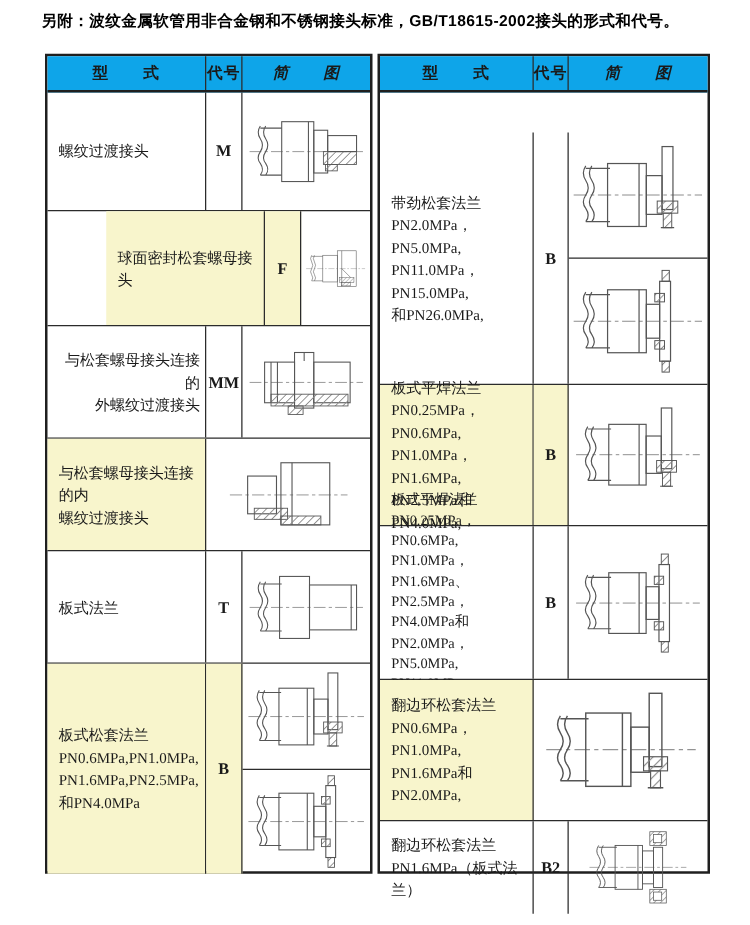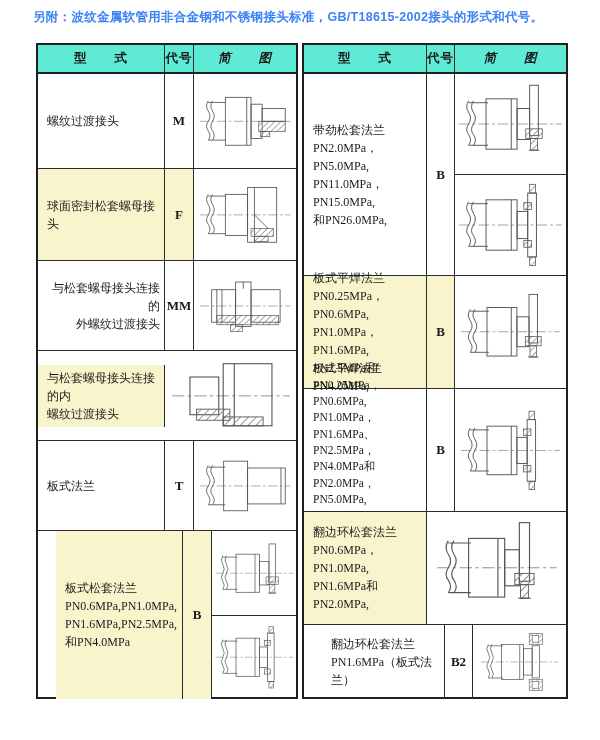--- a/index.html
+++ b/index.html
@@ -3,35 +3,35 @@
 <meta charset="utf-8">
 <style>
   html,body{margin:0;padding:0;}
   body{
     width:600px;height:740px;background:#ffffff;position:relative;overflow:hidden;
     font-family:"Liberation Serif","DejaVu Serif",serif;color:#1a1a1a;
   }
   .title{
     position:absolute;left:33px;top:9px;width:545px;
     font-family:"Liberation Sans","DejaVu Sans",sans-serif;
-    font-weight:bold;font-size:12.5px;letter-spacing:0.3px;color:#3b82f6;
+    font-weight:bold;font-size:12.5px;letter-spacing:0.3px;color:#000000;
   }
   .tbl{
     position:absolute;top:43px;border:2px solid #1f1f1f;background:#fff;
     display:flex;flex-direction:column;box-sizing:content-box;
   }
   .tbl-left{left:36px;width:258px;height:652px;}
   .tbl-right{left:302px;width:262px;height:652px;}
-  .thead{display:flex;height:27px;flex:none;border-bottom:2px solid #1f1f1f;background:#5eead4;}
+  .thead{display:flex;height:27px;flex:none;border-bottom:2px solid #1f1f1f;background:#0ea5e9;}
   .th{
     display:flex;align-items:center;justify-content:center;
     font-weight:bold;font-size:12.5px;letter-spacing:1px;box-sizing:border-box;
   }
   .trow{display:flex;flex:none;border-bottom:1px solid #2b2b2b;box-sizing:border-box;}
-  .trow:last-child{border-bottom:none;margin-left:18px;}
+  .trow:last-child{border-bottom:none;}
   .td{box-sizing:border-box;}
   .cell-r{border-right:1px solid #2b2b2b;}
   
   .tbl-left  .col-type{width:127px;flex:none;}
   .tbl-left  .col-code{width:29px;flex:none;}
   .tbl-right .col-type{width:123px;flex:none;}
   .tbl-right .col-code{width:28px;flex:none;}
   .col-diag{flex:1;min-width:0;font-style:italic;}
   .type{
     display:flex;align-items:center;
@@ -43,23 +43,23 @@
     display:flex;align-items:center;justify-content:center;
     font-size:13px;font-weight:bold;font-family:"Liberation Serif","DejaVu Serif",serif;
   }
   .yellow{background:#f8f5cc;}
   .diag-cell{display:flex;align-items:center;justify-content:center;padding:2px;}
   .diag-stack{display:flex;flex-direction:column;padding:0;}
   .diag-sub{flex:1;display:flex;align-items:center;justify-content:center;min-height:0;}
   .diag-sub.split{border-bottom:1px solid #2b2b2b;}
   svg.fit{width:96%;height:94%;max-height:120px;}
   
-  .lh0{height:95px;} .lh1{height:92px;} .lh2{height:90px;text-align:right;} .lh3{height:90px;align-items:center;}
+  .lh0{height:95px;} .lh1{height:92px;padding-left:47px;} .lh2{height:90px;text-align:right;} .lh3{height:90px;}
   .lh4{height:90px;} .lh5{height:168px;}
-  .rh0{height:202px;} .rh1{height:113px;} .rh2{height:123px;} .rh3{height:113px;} .rh4{height:74px;}
+  .rh0{height:202px;margin-top:32px;} .rh1{height:113px;} .rh2{height:123px;} .rh3{height:113px;} .rh4{height:74px;}
 </style>
 </head>
 <body>
 
 <div class="title">另附：波纹金属软管用非合金钢和不锈钢接头标准，GB/T18615-2002接头的形式和代号。</div>
 
 <div class="tbl tbl-left">
   <div class="thead">
     <div class="th col-type cell-r">型　　式</div>
     <div class="th col-code cell-r">代号</div>

